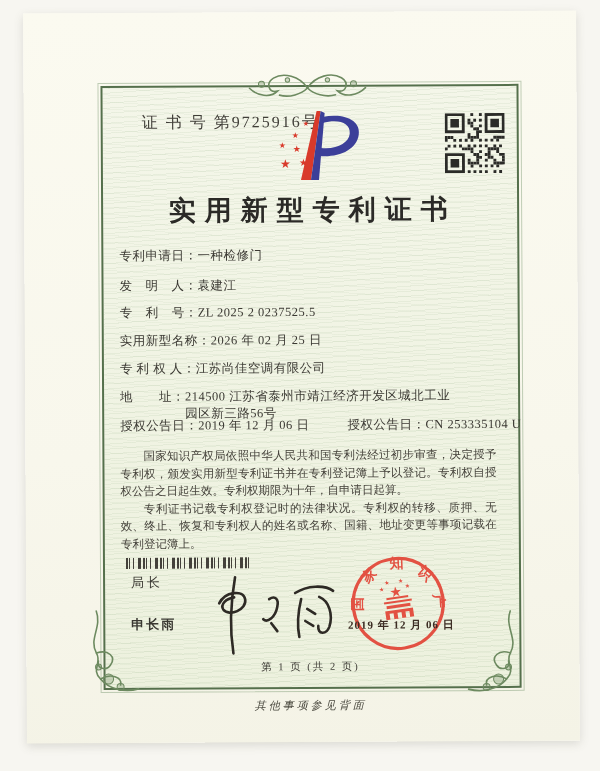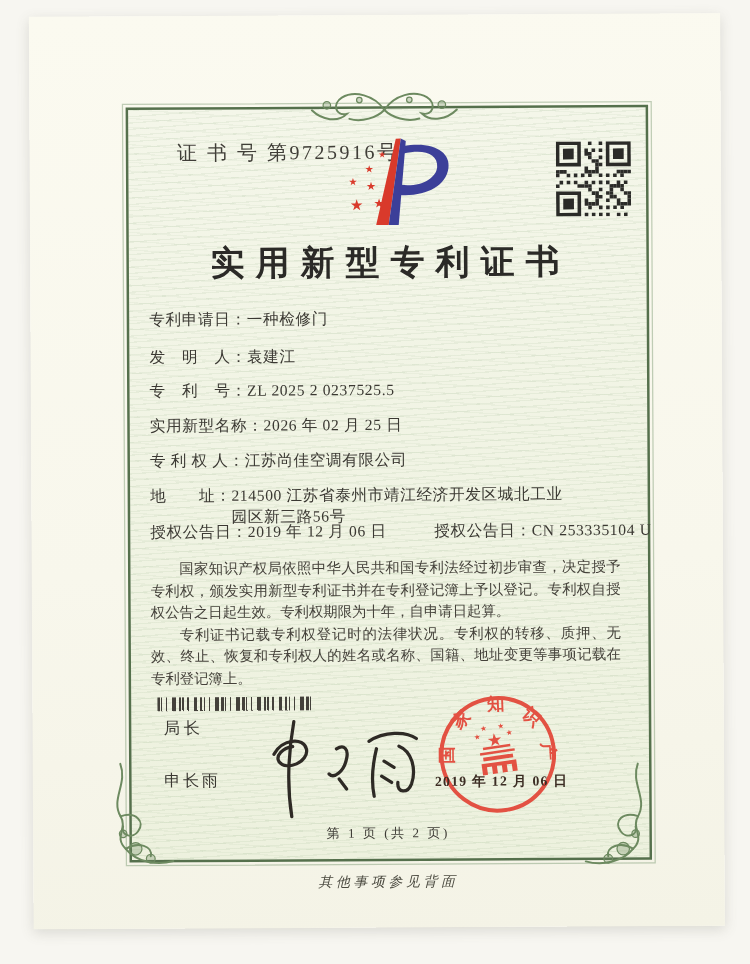--- a/index.html
+++ b/index.html
@@ -37,21 +37,21 @@
   .paras{left:95px;top:435px;width:376px;font-size:11.5px;line-height:17.5px;
     color:#45423b;text-align:justify;}
   .paras p{margin:0;text-indent:2em;}
   .barcode{left:100px;top:545px;width:124px;height:11px;
     background:repeating-linear-gradient(90deg,
       #44413b 0 2px,transparent 2px 3px,
       #44413b 3px 4px,transparent 4px 7px,
       #44413b 7px 8px,transparent 8px 12px,
       #44413b 12px 15px,transparent 15px 17px);}
   .director-title{left:105px;top:561px;font-size:13px;color:#3a3832;letter-spacing:3px;}
-  .director-name{left:105px;top:603px;font-size:13px;color:#3a3832;letter-spacing:2px;}
+  .director-name{left:105px;top:603px;font-size:13px;color:#3a3832;letter-spacing:2px;font-weight:bold;}
   .seal-date{left:320px;top:606px;width:110px;text-align:center;
     font-size:11px;font-weight:bold;color:#3c2d24;letter-spacing:1px;}
   .page-no{left:77px;top:648px;width:414px;text-align:center;
     font-size:10.5px;color:#3e3c36;letter-spacing:2px;}
   .back-note{left:77px;top:686px;width:414px;text-align:center;
     font-size:11px;color:#4b4a40;letter-spacing:3px;font-style:italic;}
   .green-ink{stroke:#6d8a60;fill:none;stroke-width:1.6;stroke-linecap:round;}
   .green-fill{fill:rgba(109,138,96,.30);stroke:#6d8a60;stroke-width:1;}
   .sig path{stroke:#2e2a25;stroke-width:2.6;fill:none;stroke-linecap:round;stroke-linejoin:round;}
 </style>

